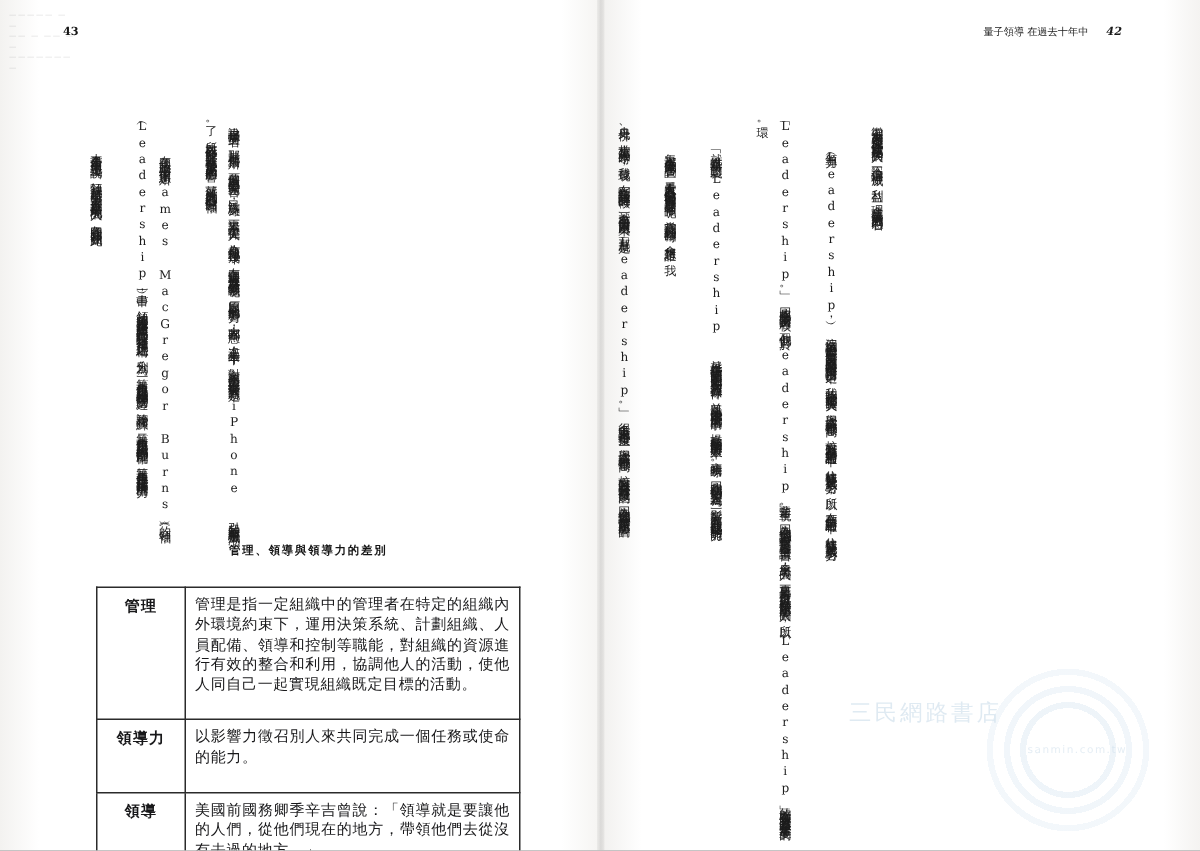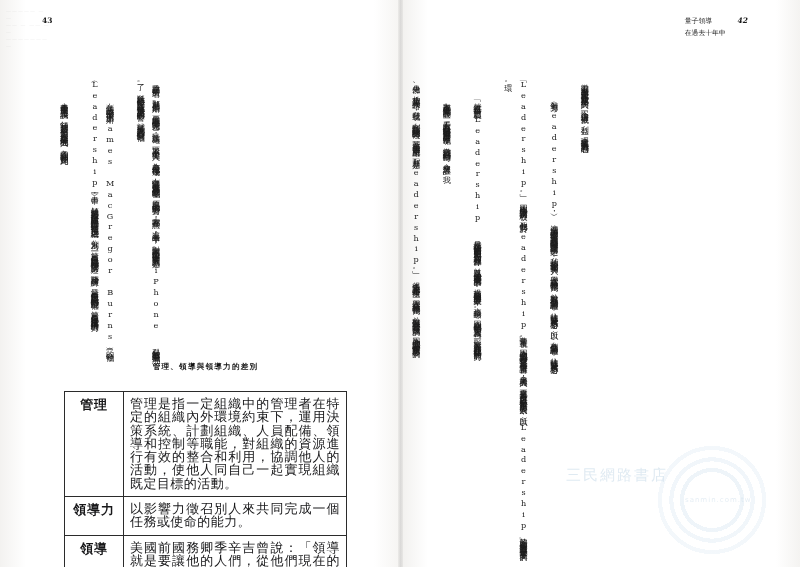--- a/index.html
+++ b/index.html
@@ -79,21 +79,21 @@
     position: absolute;
     right: 52px;
     top: 16px;
     display: flex;
     align-items: flex-start;
     gap: 12px;
     font-size: 6.8px;
     line-height: 10px;
   }
   .run-head-right .rh-lines {
-    display: flex; flex-direction: column; gap: 2px; 
+    display: flex; flex-direction: row; gap: 2px; text-align: right;
   }
   .run-head-right .folio { font-weight: bold; font-size: 7.5px; font-style: italic; }
 
   
   .body-col-wrap {
     position: absolute;
     display: flex;
     flex-direction: row-reverse;
     align-items: flex-start;
   }
@@ -141,23 +141,23 @@
     color: #141414;
     font-family: "DejaVu Sans", "Liberation Sans", sans-serif;
   }
   table.diff {
     width: 100%;
     border-collapse: collapse;
     table-layout: fixed;
   }
   table.diff td {
     border: 0.8px solid #2b2b2b;
-    padding: 5px 6px 6px 6px;
+    padding: 5px 6px 16px 6px;
     vertical-align: top;
-    font-size: 13px;
+    font-size: 10px;
     line-height: 13.3px;
     letter-spacing: 0.45px;
     font-family: Liberation Sans, sans-serif;
     color: #18181a;
   }
   table.diff td.key {
     width: 46px;
     text-align: center;
     font-weight: bold;
     letter-spacing: 0.8px;

